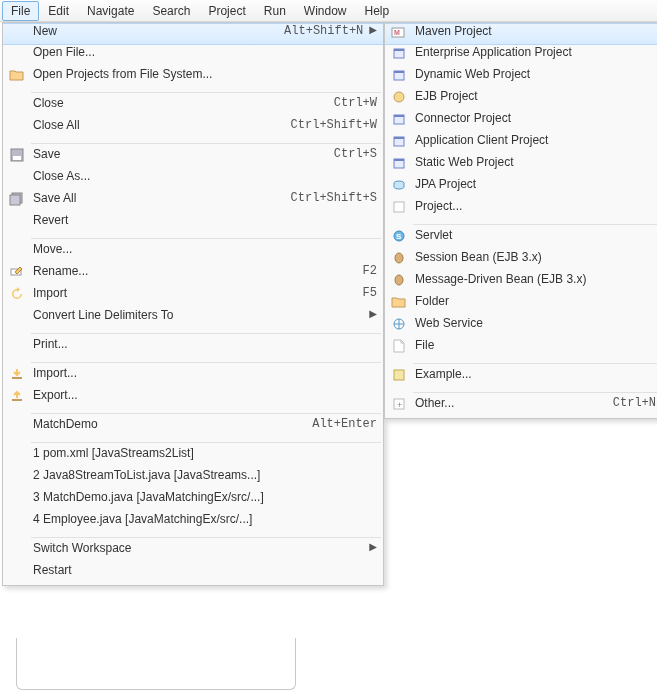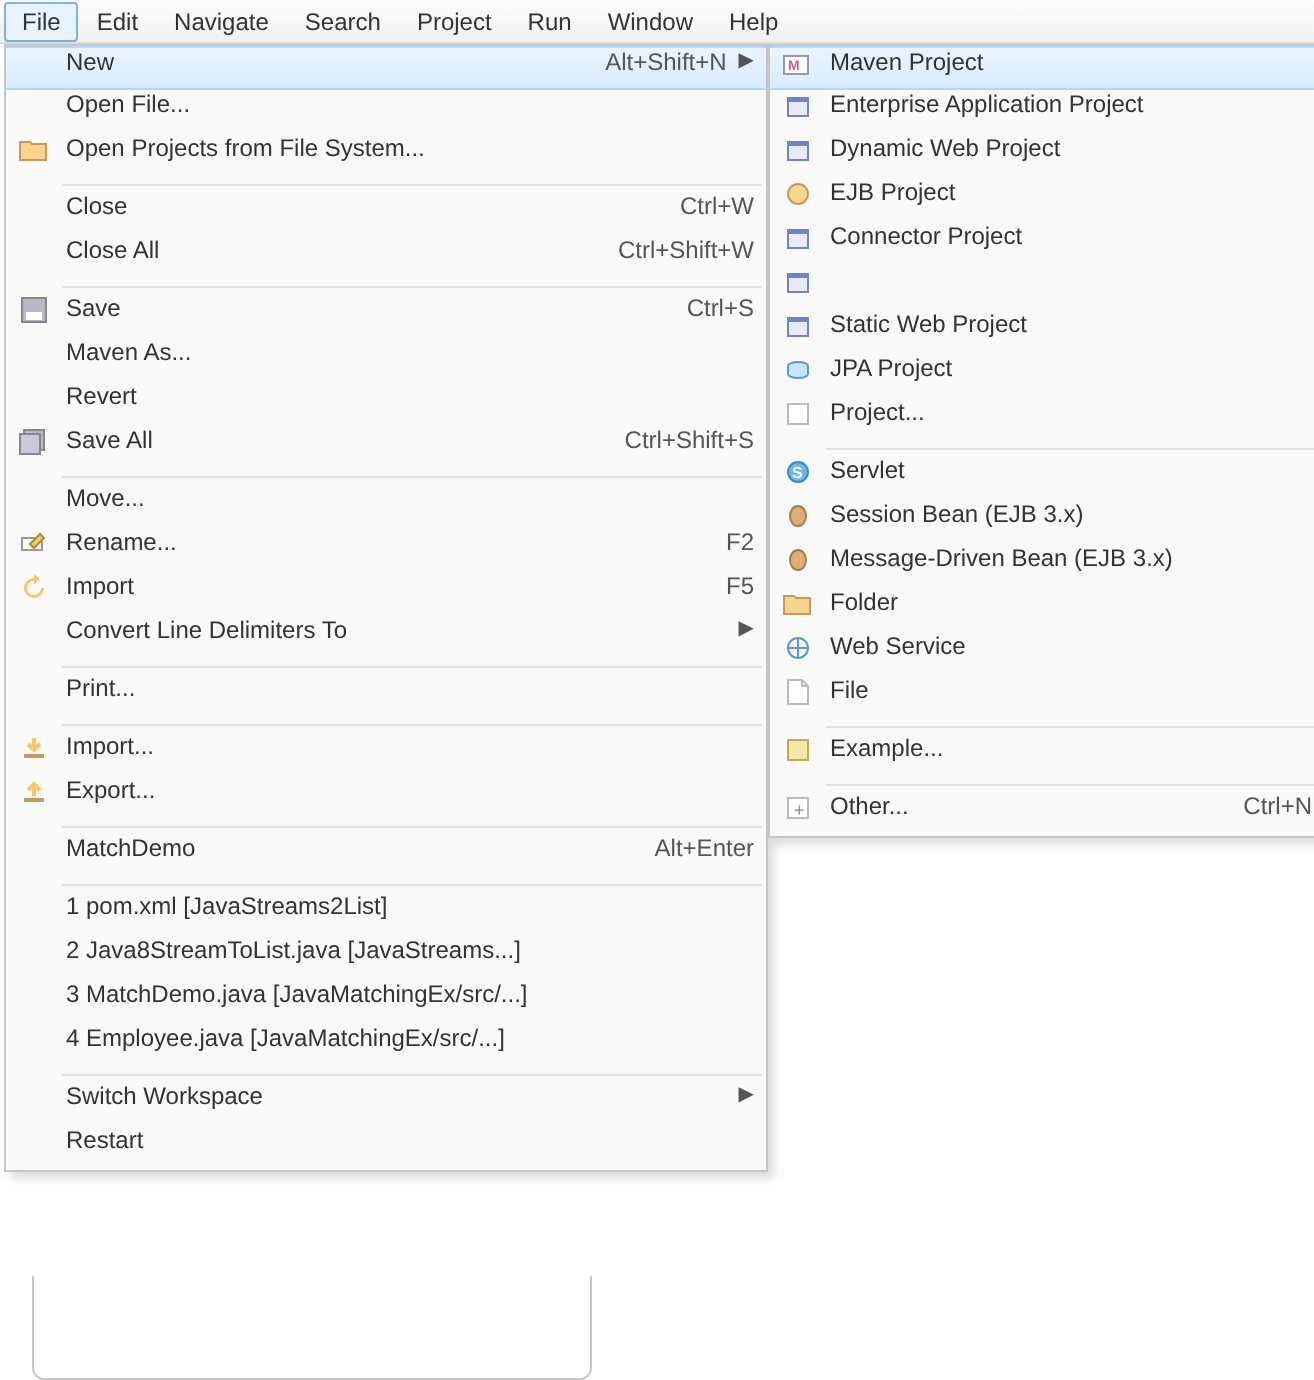--- a/index.html
+++ b/index.html
@@ -65,21 +65,21 @@
       height: 16px;
       display: flex;
       align-items: center;
       justify-content: center;
       flex-shrink: 0;
       margin-right: 6px;
       color: #7a7a7a;
       font-size: 12px;
     }
     .menu-label { flex: 1; color: #333; }
-    .menu-shortcut { color: #555; padding-left: 10px; }
+    .menu-shortcut { color: #555; padding-left: 10px; font-family: Liberation Mono, monospace; }
     .menu-arrow { color: #555; font-size: 10px; padding-left: 6px; }
     .menu-sep {
       height: 1px;
       background: #e1e1e1;
       margin: 3px 2px 3px 28px;
     }
     .watermark {
       position: absolute;
       left: 195px;
       top: 315px;
@@ -191,36 +191,36 @@
         <svg width="14" height="14" viewBox="0 0 14 14">
           <rect x="1" y="1" width="12" height="12" fill="#b9b9c7" stroke="#888"></rect>
           <rect x="3" y="8" width="8" height="4" fill="#fff"></rect>
         </svg>
       </span>
       <span class="menu-label">Save</span>
       <span class="menu-shortcut">Ctrl+S</span>
     </div>
     <div class="menu-row">
       <span class="menu-icon"></span>
-      <span class="menu-label">Maven As...</span>
-    </div>
-    <div class="menu-row">
-      <span class="menu-icon"></span>
-      <span class="menu-label">Revert</span>
+      <span class="menu-label">Close As...</span>
     </div>
     <div class="menu-row">
       <span class="menu-icon">
         <svg width="16" height="14" viewBox="0 0 16 14">
           <rect x="3" y="1" width="10" height="10" fill="#b9b9c7" stroke="#888"></rect>
           <rect x="1" y="3" width="10" height="10" fill="#c9c9d7" stroke="#888"></rect>
         </svg>
       </span>
       <span class="menu-label">Save All</span>
       <span class="menu-shortcut">Ctrl+Shift+S</span>
     </div>
+    <div class="menu-row">
+      <span class="menu-icon"></span>
+      <span class="menu-label">Revert</span>
+    </div>
     <div class="menu-sep"></div>
     <div class="menu-row">
       <span class="menu-icon"></span>
       <span class="menu-label">Move...</span>
     </div>
     <div class="menu-row">
       <span class="menu-icon">
         <svg width="14" height="14" viewBox="0 0 14 14">
           <rect x="1" y="4" width="10" height="6" fill="#fff" stroke="#999"></rect>
           <path d="M10 2l2 2-5 5-2-2z" fill="#f6c768" stroke="#b38b2e"></path>
@@ -347,20 +347,21 @@
       </span>
       <span class="menu-label">Connector Project</span>
     </div>
     <div class="menu-row">
       <span class="menu-icon">
         <svg width="14" height="14" viewBox="0 0 14 14">
           <rect x="2" y="3" width="10" height="9" fill="#e8ecff" stroke="#6e84c8"></rect>
           <rect x="2" y="3" width="10" height="2" fill="#6e84c8"></rect>
         </svg>
       </span>
+      <span class="menu-label">Application Client Project</span>
     </div>
     <div class="menu-row">
       <span class="menu-icon">
         <svg width="14" height="14" viewBox="0 0 14 14">
           <rect x="2" y="3" width="10" height="9" fill="#e8ecff" stroke="#6e84c8"></rect>
           <rect x="2" y="3" width="10" height="2" fill="#6e84c8"></rect>
         </svg>
       </span>
       <span class="menu-label">Static Web Project</span>
     </div>

